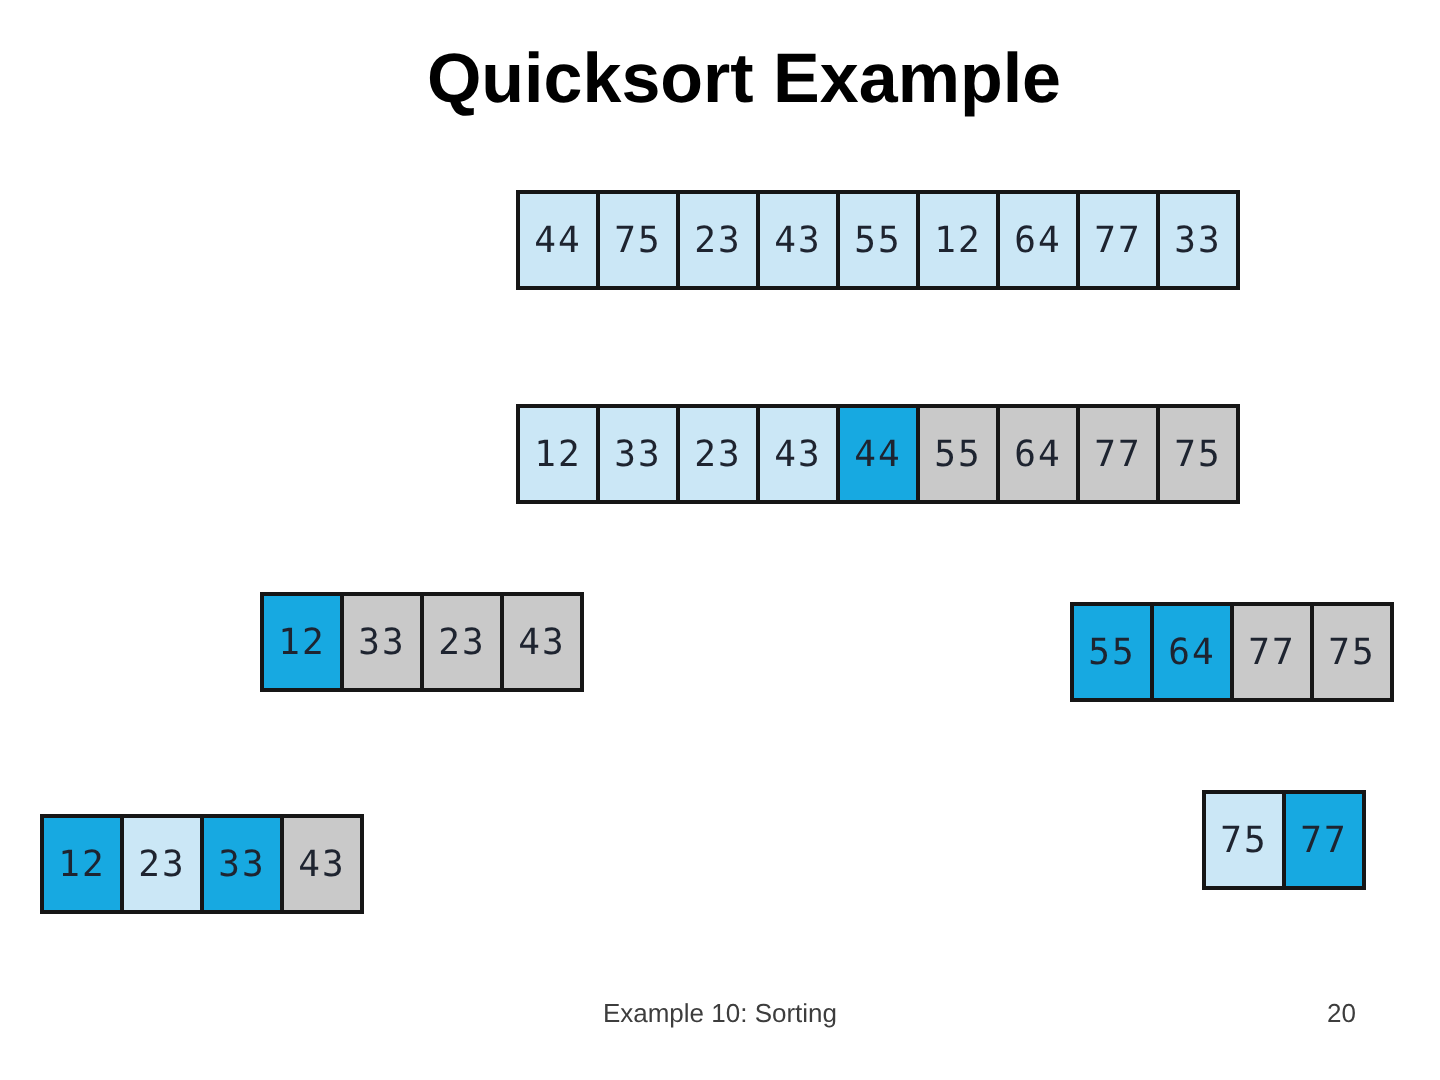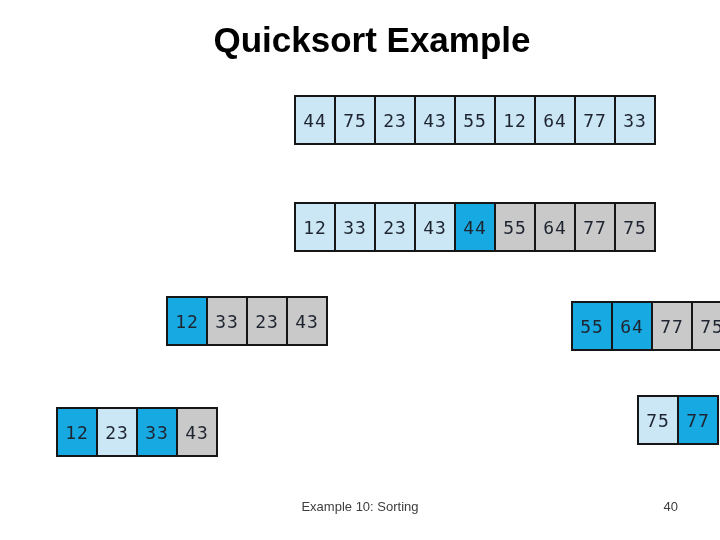--- a/index.html
+++ b/index.html
@@ -24,21 +24,20 @@
     text-align: center;
     font-size: 35px;
     font-weight: bold;
     color: #000000;
     letter-spacing: 0px;
     font-family: "Liberation Sans", sans-serif;
   }
   .array {
     position: absolute;
     display: flex;
-    margin-left: 36px;
   }
   .cell {
     box-sizing: border-box;
     width: 42px;
     height: 50px;
     margin-left: -2px;
     border: 2px solid #161616;
     display: flex;
     align-items: center;
     justify-content: center;
@@ -126,15 +125,15 @@
       <div class="cell" style="background: rgb(201, 201, 201); border-color: rgb(22, 22, 22);">43</div>
     </div>
 
   <div class="array row-right-final">
       <div class="cell" style="background: rgb(203, 231, 246); border-color: rgb(22, 22, 22);">75</div>
       <div class="cell" style="background: rgb(23, 169, 225); border-color: rgb(22, 22, 22);">77</div>
     </div>
 
   <div class="footer-chapter">Example 10: Sorting</div>
 
-  <div class="footer-page">40</div>
+  <div class="footer-page">20</div>
 
 </div>
 
 </body></html>

